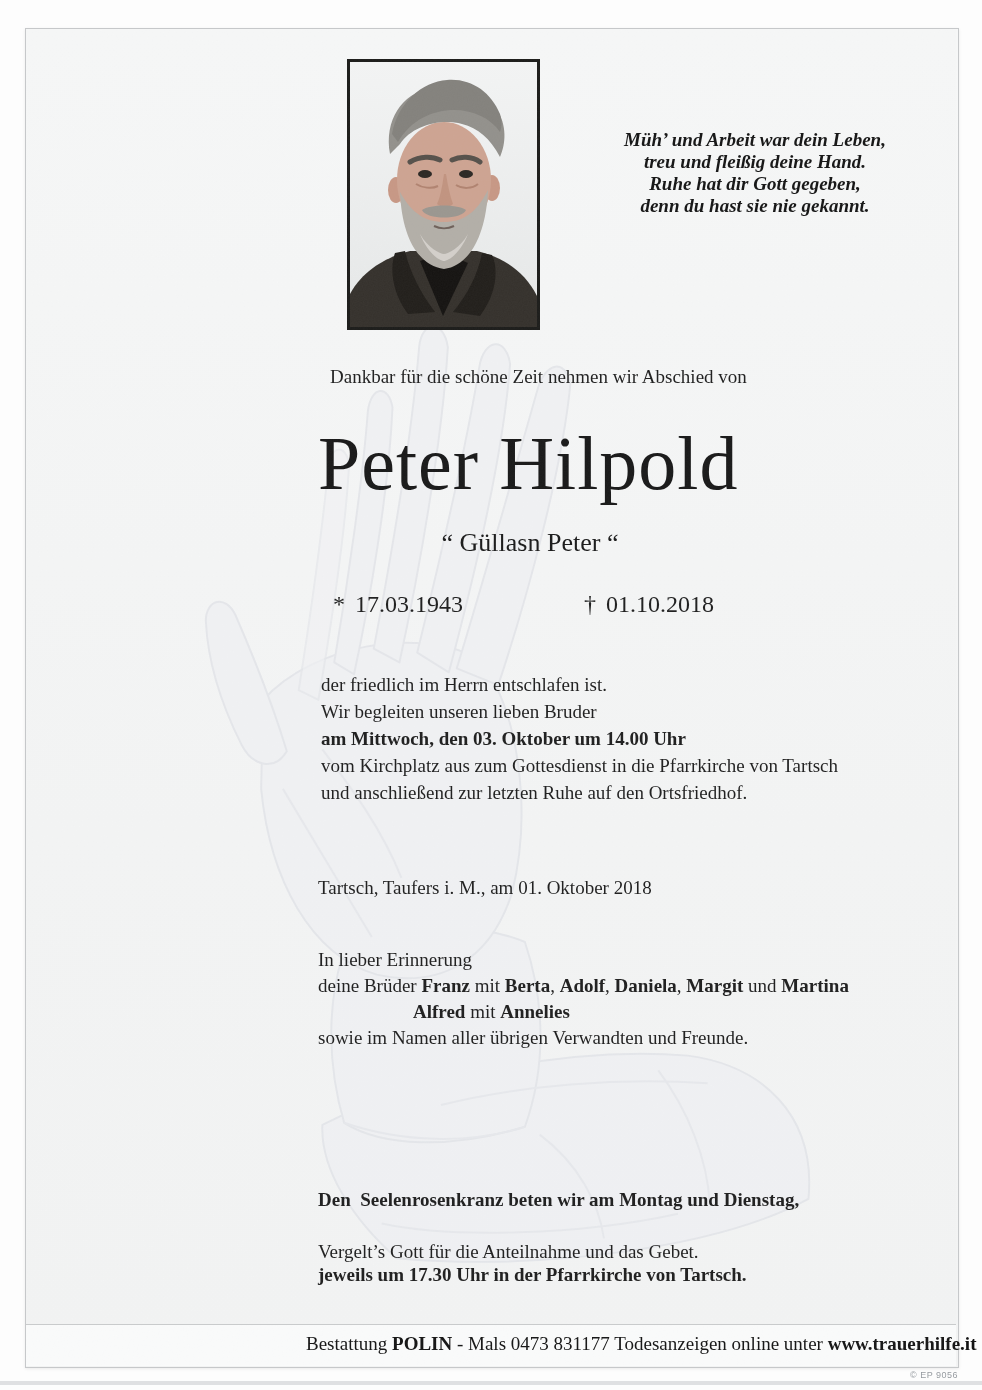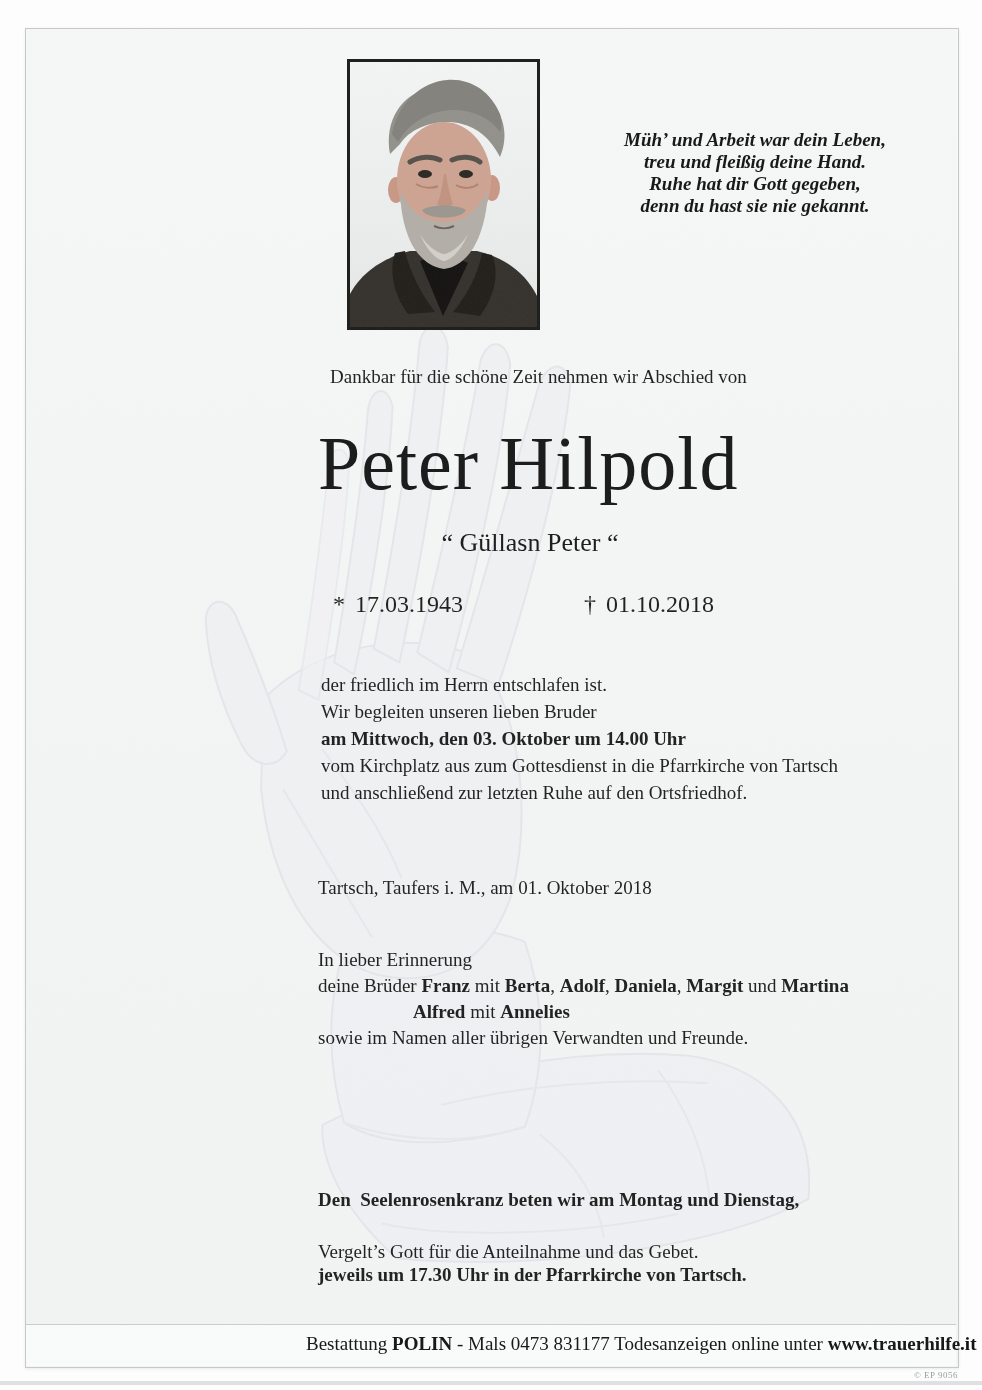--- a/index.html
+++ b/index.html
@@ -25,21 +25,21 @@
   .dates .sym{display:inline-block;margin-right:10px;}
   .paragraph{left:295px;top:642px;font-size:19px;line-height:27px;white-space:nowrap;}
   .dateline{left:292px;top:848px;font-size:19px;white-space:nowrap;}
   .remembrance{left:292px;top:918px;font-size:19px;line-height:26px;white-space:nowrap;}
   .remembrance .indent{padding-left:95px;}
   .rosary{left:292px;top:1108px;font-size:19px;line-height:25px;font-weight:bold;white-space:pre;}
   .thanks{left:292px;top:1212px;font-size:19px;white-space:nowrap;}
   .footer-strip{left:0;top:1295px;width:930px;height:41px;background:#fafbfb;border-top:1px solid #c9cbcc;}
   .footer-text{left:280px;top:1304px;width:640px;text-align:center;font-size:19px;white-space:nowrap;color:#141414;}
   .copyright{position:absolute;top:1370px;right:24px;font-size:9px;letter-spacing:.5px;
-             color:#969ba0;font-family:Liberation Serif, serif;}
+             color:#969ba0;font-family:Liberation Sans, sans-serif;}
   .scan-line{position:absolute;left:0;top:1381px;width:982px;height:4px;background:#dfe0e2;}
   .b{font-weight:bold;}
   .bold{font-weight:bold;}
 </style>
 </head>
 <body>
 
 <div class="page">
   <div class="card">
 

